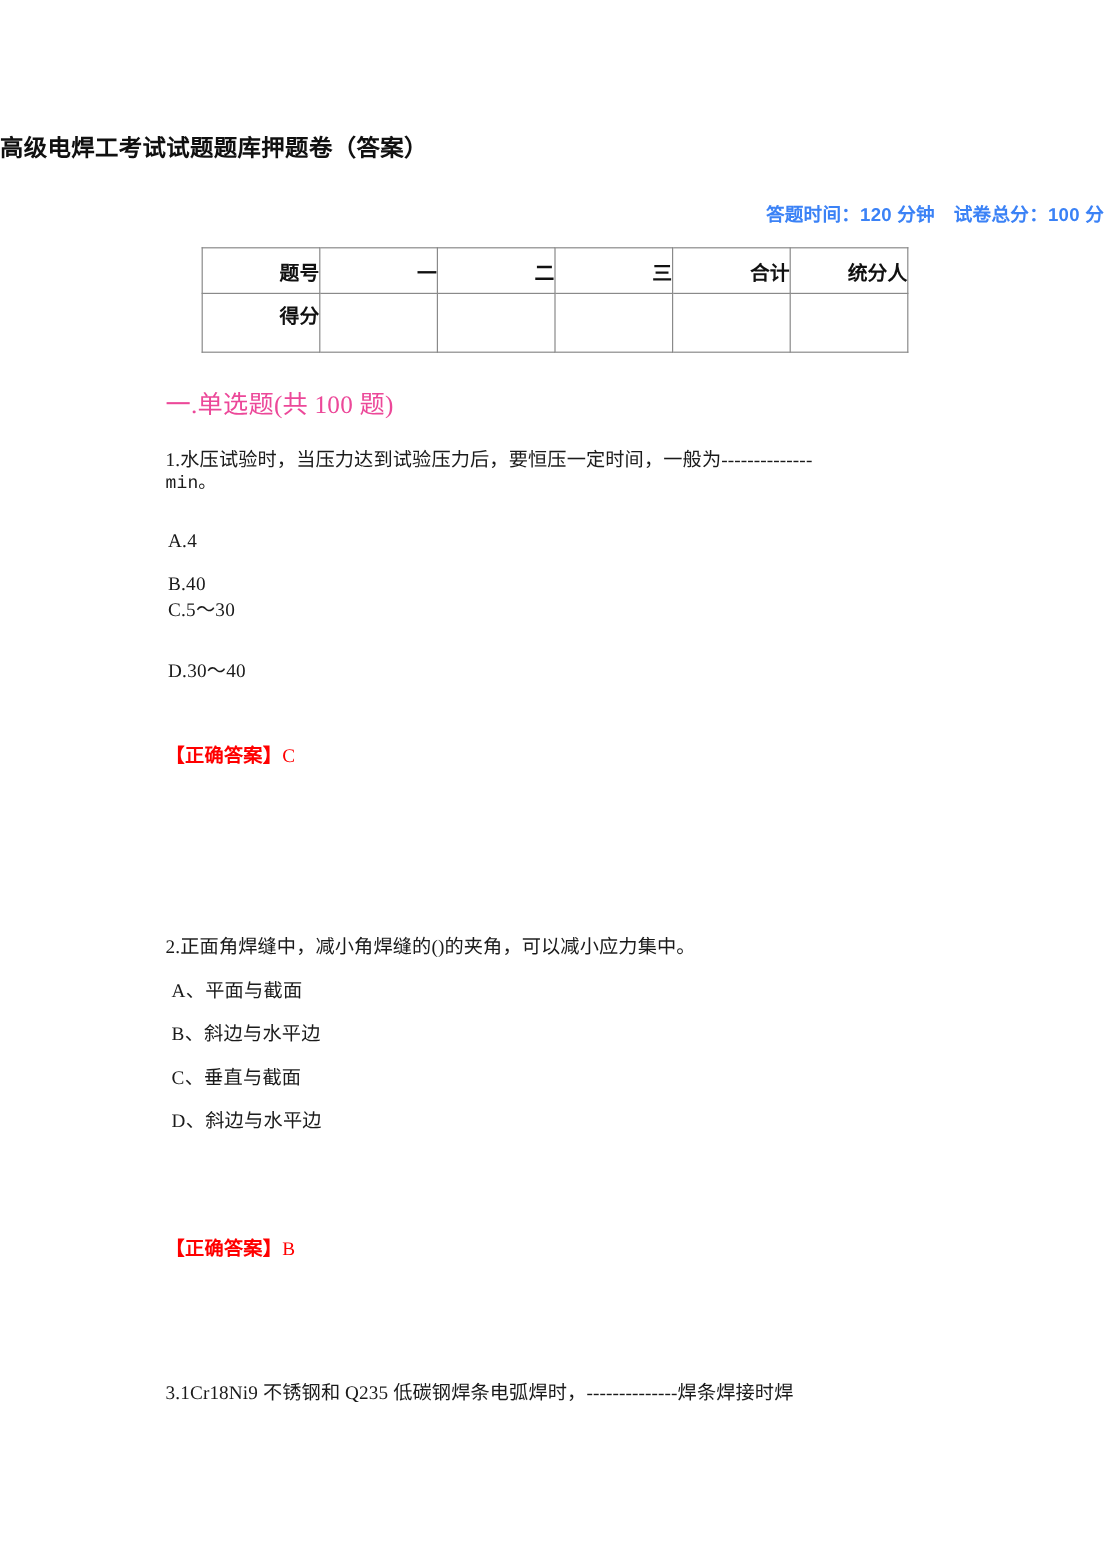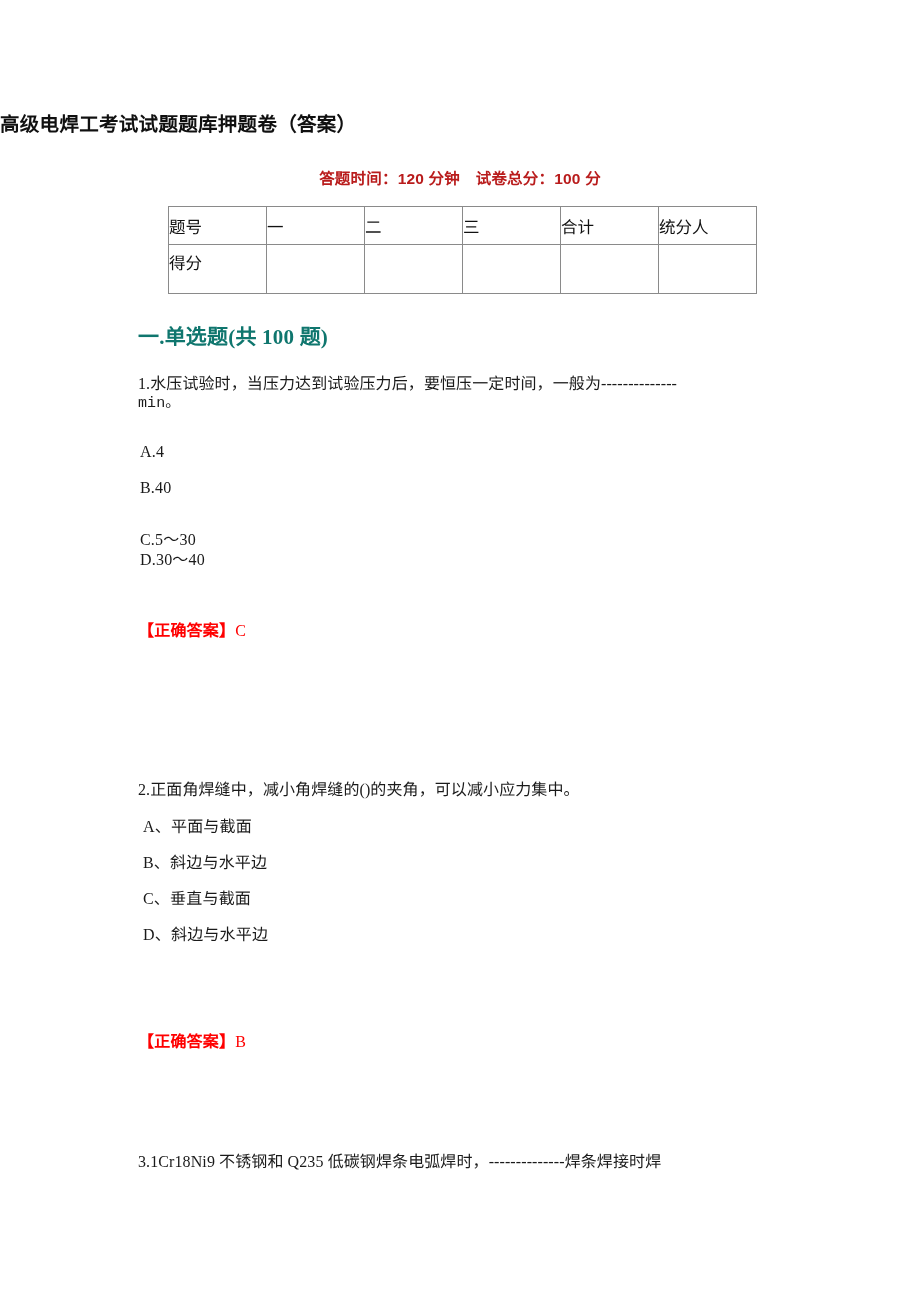--- a/index.html
+++ b/index.html
@@ -38,68 +38,68 @@
     letter-spacing: 0.3px;
     line-height: 1.3;
     color: #101010;
   }
 
   .doc-subtitle {
     position: absolute;
     left: 0;
     right: 0;
     top: 166px;
-    text-align: center;
+    text-align: right;
     font-family: "Liberation Sans", "DejaVu Sans", sans-serif;
     font-weight: bold;
     font-size: 15.5px;
     letter-spacing: 0.2px;
-    color: #b91c1c;
+    color: #3b82f6;
   }
 
   
   .score-table-wrap {
     position: absolute;
     left: 168px;
     top: 206px;
     width: 588px;
   }
   table.score-table {
     border-collapse: collapse;
     width: 588px;
     table-layout: fixed;
   }
   table.score-table td {
     border: 1px solid #8a8a8a;
-    text-align: left;
+    text-align: right;
     vertical-align: middle;
     font-family: "Liberation Serif", "DejaVu Serif", serif;
     font-size: 16.5px;
-    font-weight: normal;
+    font-weight: bold;
     color: #111111;
     padding: 0;
   }
   table.score-table tr.row-head td { height: 37px; }
   table.score-table tr.row-score td { height: 43px; vertical-align: top; padding-top: 5px; }
   table.score-table col.c0 { width: 98px; }
   table.score-table col.c1 { width: 98px; }
   table.score-table col.c2 { width: 98px; }
   table.score-table col.c3 { width: 98px; }
   table.score-table col.c4 { width: 98px; }
   table.score-table col.c5 { width: 98px; }
 
   
   .section-heading {
     position: absolute;
     left: 138px;
     top: 320px;
     font-family: "Liberation Serif", "DejaVu Serif", serif;
-    font-weight: bold;
+    font-weight: normal;
     font-size: 21px;
-    color: #0f766e;
+    color: #ec4899;
     letter-spacing: 0.2px;
   }
 
   
   .q-text, .opt, .ans {
     position: absolute;
     font-family: "Liberation Serif", "DejaVu Serif", serif;
     font-size: 16px;
     line-height: 24px;
     color: #1a1a1a;
@@ -132,21 +132,21 @@
   .mono-tail {
     font-family: "Liberation Mono", "DejaVu Sans Mono", monospace;
     font-size: 15px;
   }
 
   
   #q1-line1 { top: 372px; }
   #q1-line2 { top: 392px; }
   #q1-a { top: 440px; }
   #q1-b { top: 476px; }
-  #q1-c { top: 528px; }
+  #q1-c { top: 497px; }
   #q1-d { top: 548px; }
   #q1-ans { top: 619px; }
 
   #q2-line1 { top: 778px; }
   #q2-a  { top: 815px; }
   #q2-b  { top: 851px; }
   #q2-c  { top: 887px; }
   #q2-d  { top: 923px; }
   #q2-ans { top: 1030px; }
 

